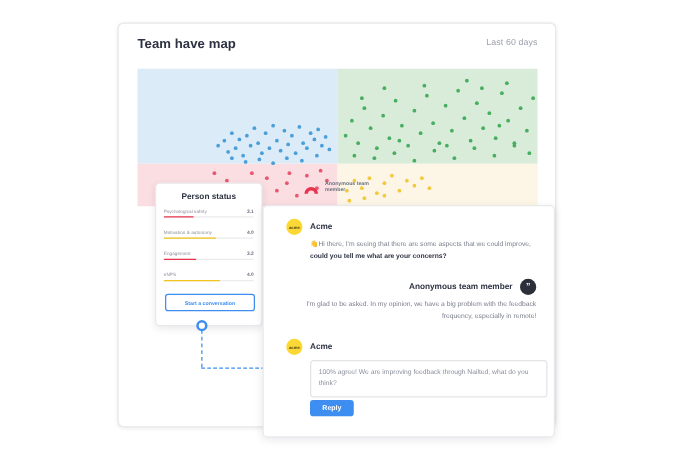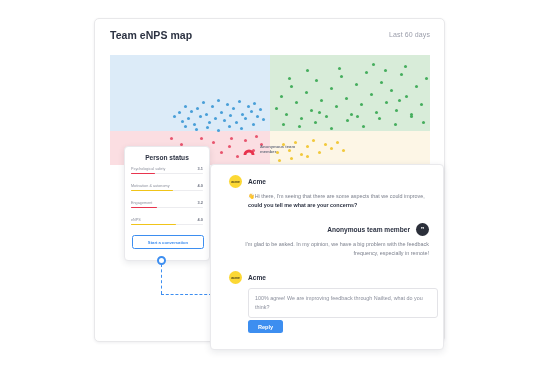--- a/index.html
+++ b/index.html
@@ -135,21 +135,21 @@
   }
 </style>
 </head>
 <body>
 
 <div id="stage">
 
   <div class="mood-card">
 
     <div class="mood-head">
-      <div class="mood-title">Team eNPS map</div>
+      <div class="mood-title">Team have map</div>
       <div class="mood-range">Last 60 days</div>
     </div>
 
     <div class="quad-wrap">
       <div class="quad q-tl"></div>
       <div class="quad q-tr"></div>
       <div class="quad q-bl"></div>
       <div class="quad q-br"></div>
       <div id="dot-layer">
           <div class="dot" style="left: 63px; top: 60px; background: rgb(74, 159, 216);"></div>

